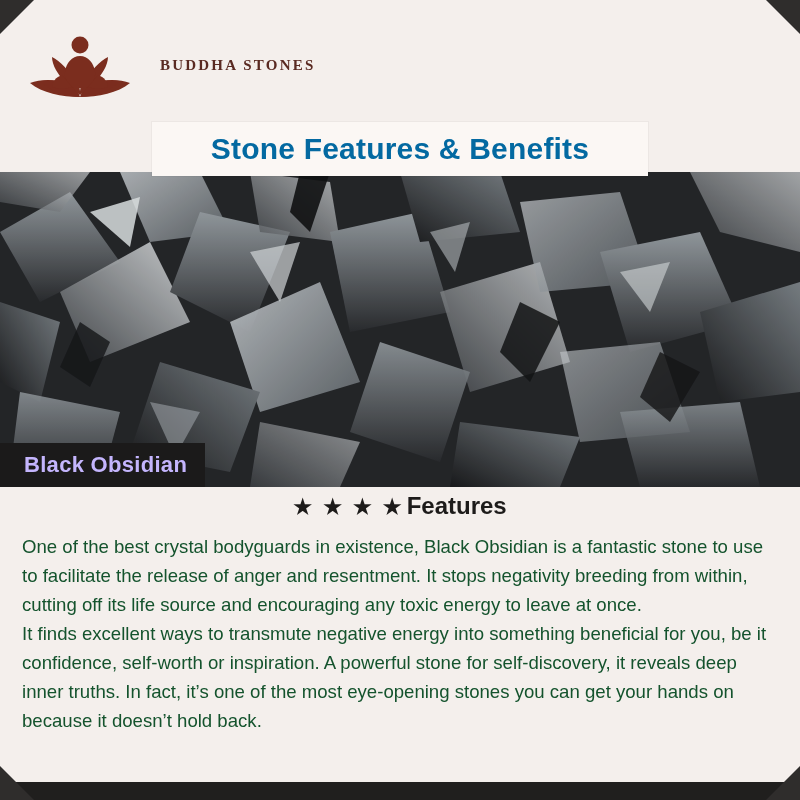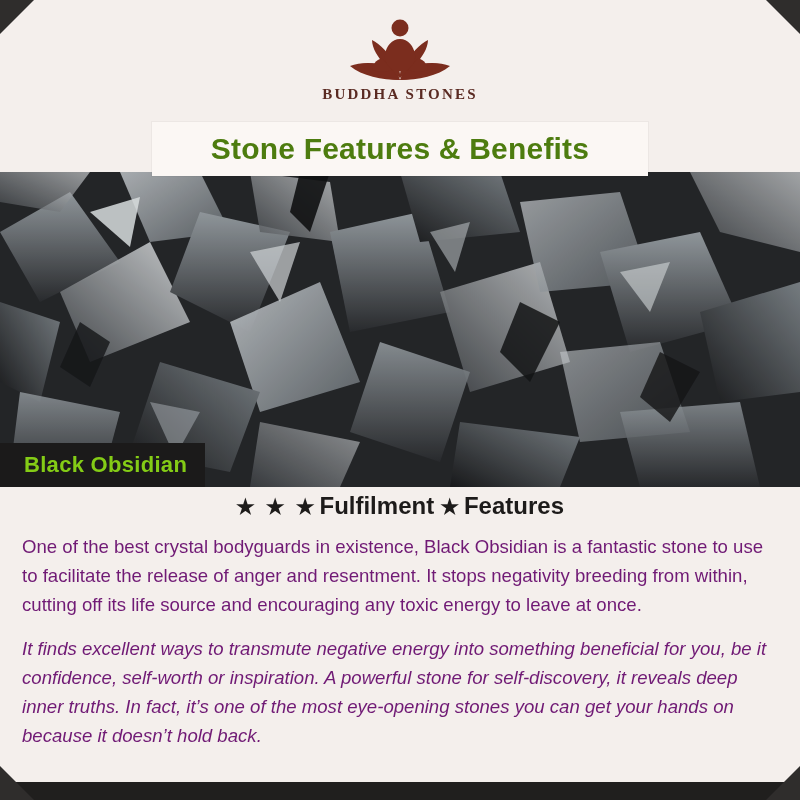--- a/index.html
+++ b/index.html
@@ -47,21 +47,21 @@
   }
 
   
   .brand {
     position: absolute;
     top: 10px;
     left: 0;
     width: 800px;
     height: 112px;
     display: flex;
-    flex-direction: column;
+    flex-direction: row;
     align-items: center;
     justify-content: flex-start;
     z-index: 4;
   }
   .brand-logo {
     width: 160px;
     height: 78px;
     display: block;
   }
   .brand-name {
@@ -84,21 +84,21 @@
     display: flex;
     align-items: center;
     justify-content: center;
     z-index: 6;
     box-shadow: 0 0 0 1px rgba(0,0,0,0.03);
   }
   .title-banner h1 {
     margin: 0;
     font-size: 30px;
     font-weight: bold;
-    color: #4d7c0f;
+    color: #0369a1;
     letter-spacing: 0.2px;
   }
 
   
   .hero {
     position: absolute;
     top: 172px;
     left: 0;
     width: 800px;
     height: 315px;
@@ -108,21 +108,21 @@
   }
   .hero svg { display: block; }
 
   .hero-caption {
     position: absolute;
     left: 0;
     bottom: 0;
     height: 44px;
     padding: 0 18px 0 24px;
     background: #1b1a1a;
-    color: #84cc16;
+    color: #c4b5fd;
     display: flex;
     align-items: center;
     font-size: 22px;
     font-weight: bold;
     z-index: 7;
     letter-spacing: 0.3px;
   }
 
   
   .benefits {
@@ -151,30 +151,29 @@
     line-height: 1;
   }
 
   
   .copy {
     position: absolute;
     top: 532px;
     left: 22px;
     width: 760px;
     z-index: 4;
-    color: #701a75;
+    color: #14532d;
     font-size: 18.6px;
     line-height: 29px;
   }
   .copy p {
     margin: 0;
   }
   .copy p + p {
-    margin-top: 15px;
-    font-style: italic;
+    margin-top: 0;
   }
 
   
   .bottom-bar {
     position: absolute;
     left: 0;
     bottom: 0;
     width: 800px;
     height: 18px;
     background: #201f1e;
@@ -289,21 +288,20 @@
 
   <div class="benefits">
     <div class="benefit">
       <span class="star">★</span>
     </div>
     <div class="benefit">
       <span class="star">★</span>
     </div>
     <div class="benefit">
       <span class="star">★</span>
-      <span>Fulfilment</span>
     </div>
     <div class="benefit">
       <span class="star">★</span>
       <span>Features</span>
     </div>
   </div>
 
   <div class="copy">
     <p>One of the best crystal bodyguards in existence, Black Obsidian is a fantastic stone to use to facilitate the release of anger and resentment. It stops negativity breeding from within, cutting off its life source and encouraging any toxic energy to leave at once.</p>
     <p>It finds excellent ways to transmute negative energy into something beneficial for you, be it confidence, self-worth or inspiration. A powerful stone for self-discovery, it reveals deep inner truths. In fact, it’s one of the most eye-opening stones you can get your hands on because it doesn’t hold back.</p>

